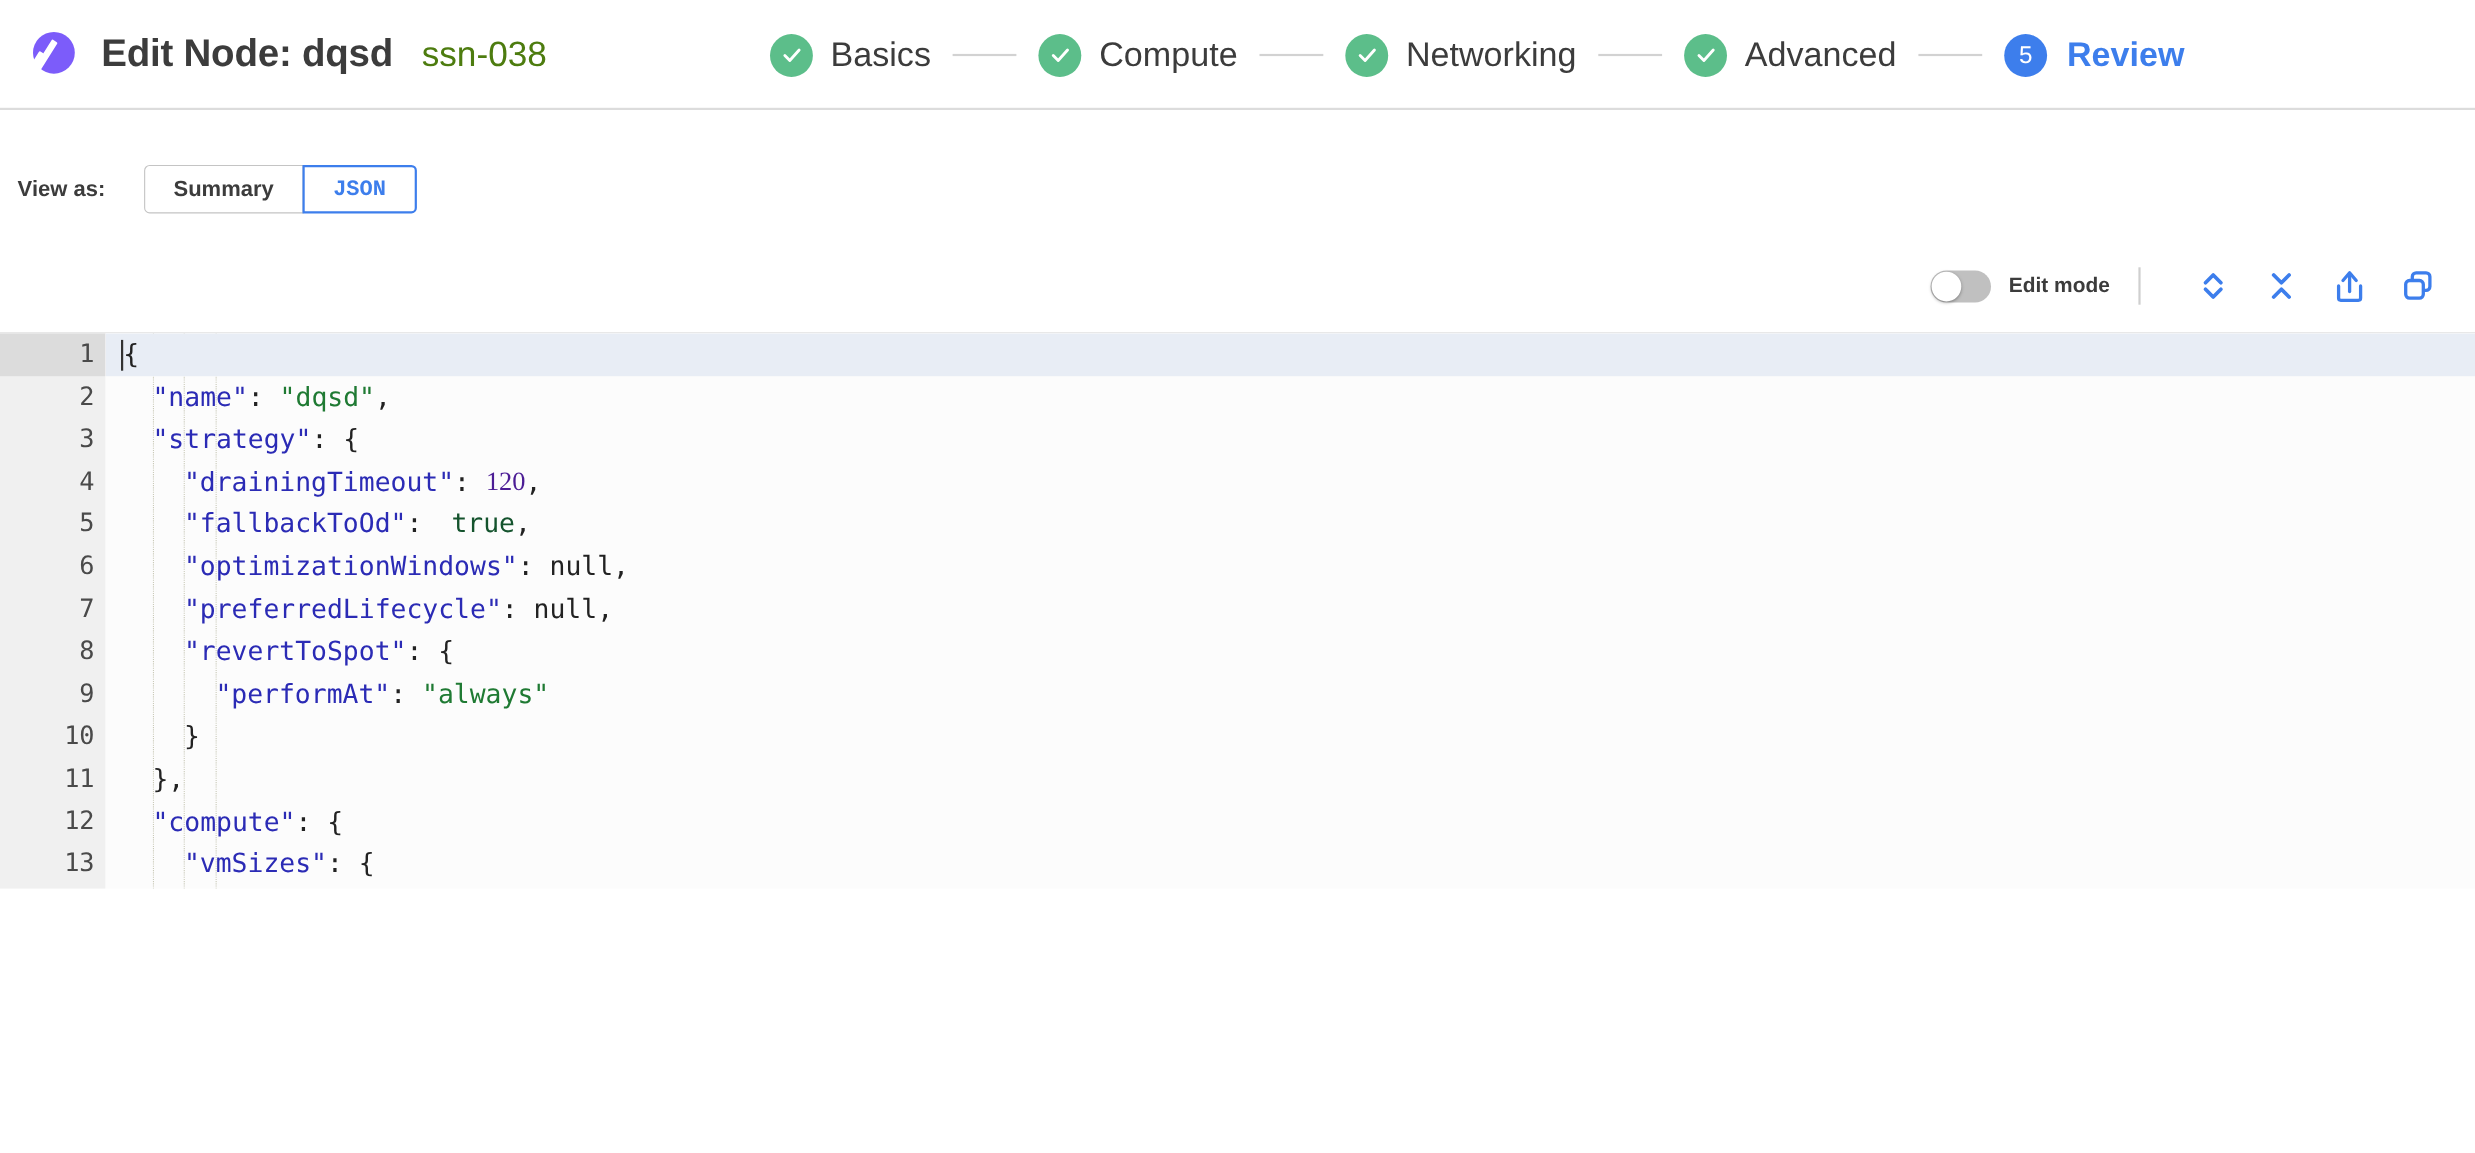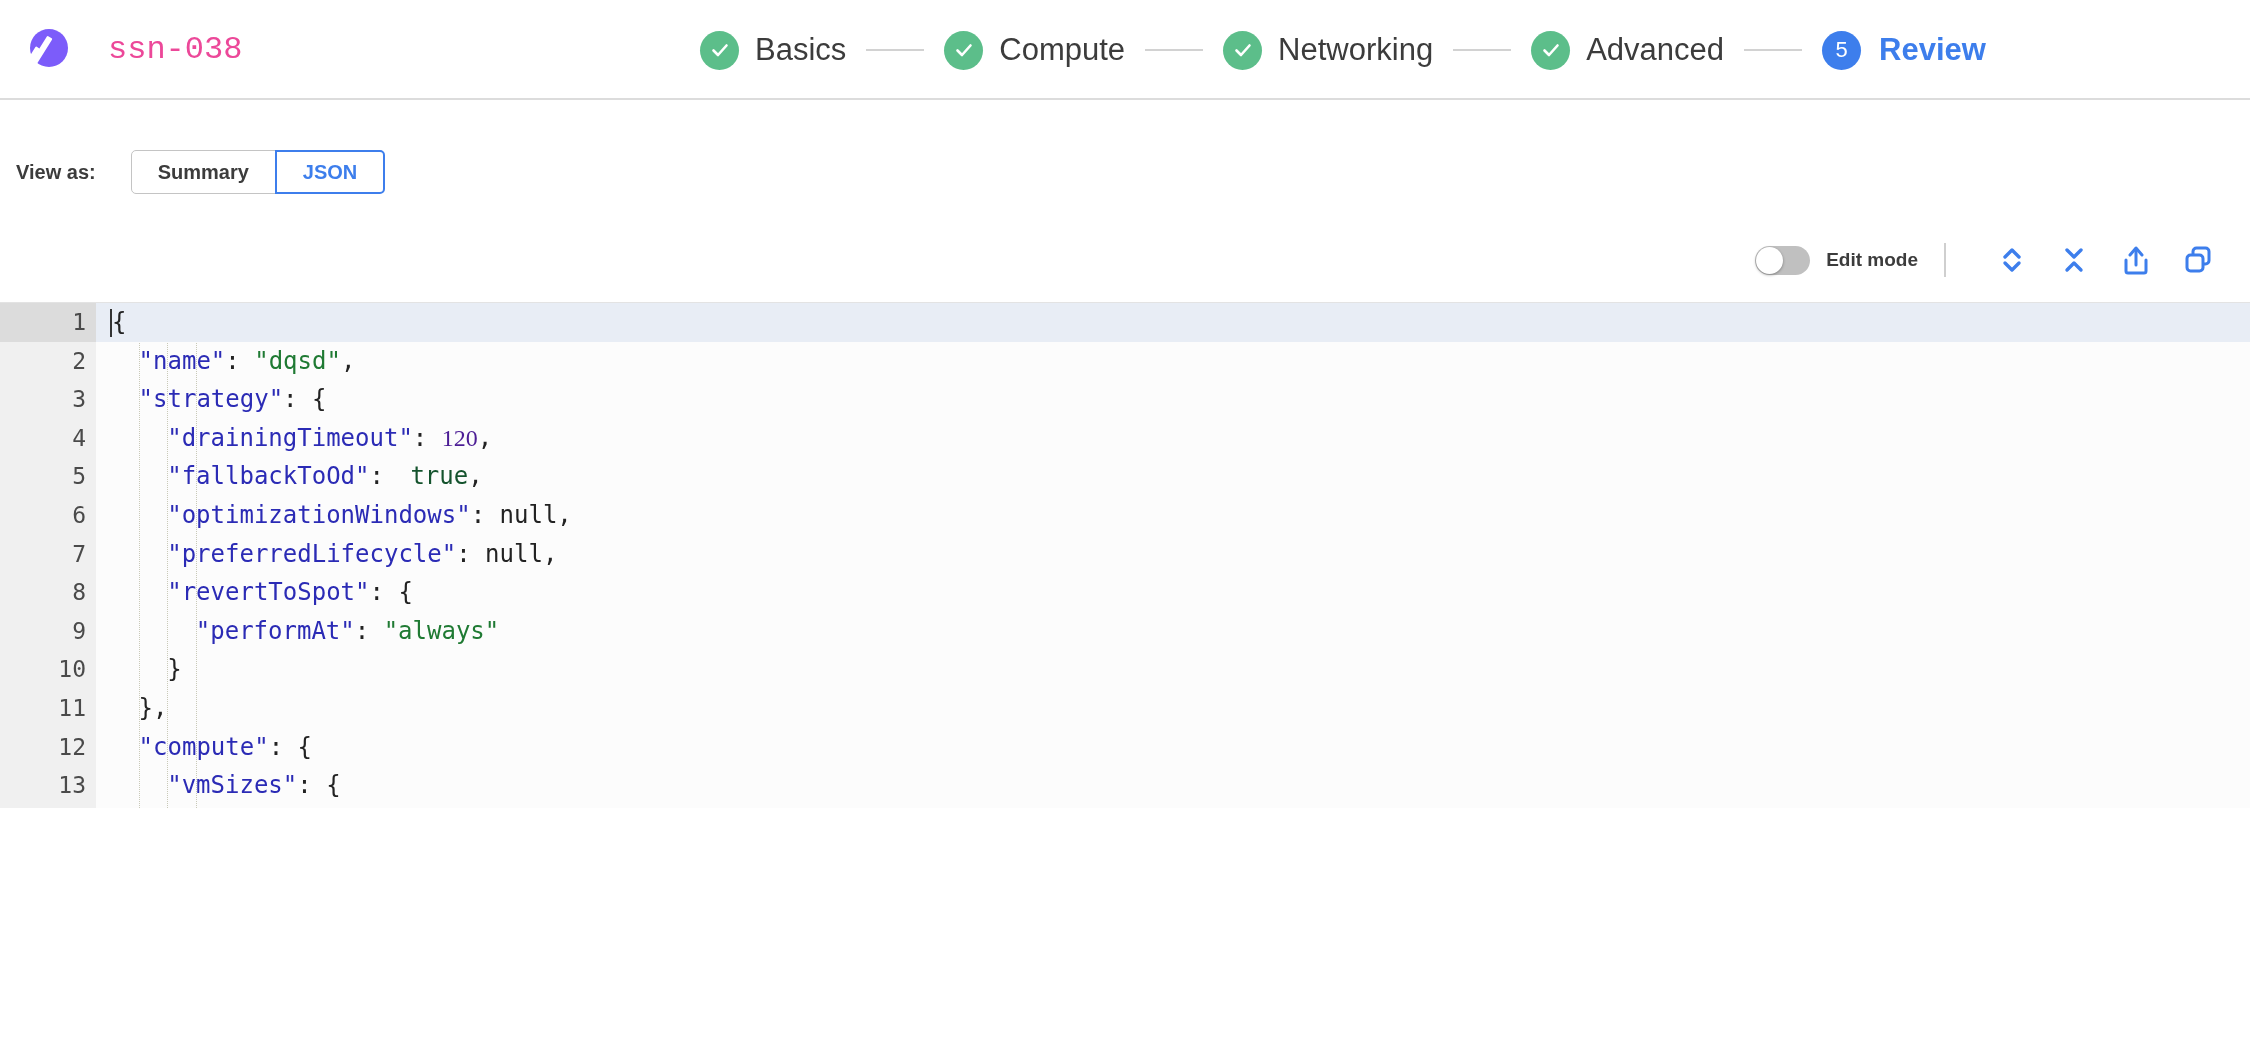--- a/index.html
+++ b/index.html
@@ -40,21 +40,21 @@
   .title-wrap {
     display:flex; align-items:baseline;
     flex:none; white-space:nowrap;
     max-width:610px; overflow:hidden;
   }
   .page-title {
     font-size:35px; font-weight:bold; color:#3c3c3c;
     letter-spacing:-0.2px;
   }
   .page-subtitle {
-    font-size:32px; color:#ec4899; margin-left:16px;font-family:Liberation Mono, monospace;
+    font-size:32px; color:#4d7c0f; margin-left:26px;
   }
 
   
   .stepper {
     position:absolute; left:700px; top:0; right:0; height:100px;
     display:flex; align-items:center;
   }
   .step { display:flex; align-items:center; flex:none; }
   .step-badge {
     width:39px; height:39px; border-radius:50%;
@@ -90,21 +90,21 @@
     display:flex; align-items:center; justify-content:center;
     font-size:20px; font-weight:bold;
     background:#ffffff; cursor:pointer;
   }
   .seg-btn.summary {
     color:#3c3c3c; border:1px solid #c4c4c4;
     border-radius:5px 0 0 5px;
   }
   .seg-btn.json {
     color:#3d7eec; border:2px solid #3d7eec;
-    border-radius:0 5px 5px 0; margin-left:-1px;
+    border-radius:0 5px 5px 0; margin-left:-1px;font-family:Liberation Mono, monospace;
   }
 
   
   .editor-toolbar {
     display:flex; align-items:center; justify-content:flex-end;
     padding-right:30px; margin-top:46px;
   }
   .switch {
     width:55px; height:29px; border-radius:15px;
     background:#c0c0c0; position:relative; flex:none; cursor:pointer;
@@ -187,20 +187,21 @@
 
 <div class="header">
   <div class="logo">
     <div class="logo-circle"></div>
     <div class="logo-slash ls1"></div>
     <div class="logo-slash ls2"></div>
     <div class="logo-slash ls3"></div>
   </div>
 
   <div class="title-wrap">
+    <span class="page-title">Edit Node: dqsd</span>
     <span class="page-subtitle">ssn-038</span>
   </div>
 
   <div class="stepper" id="stepper">
       <div class="step">
         <div class="step-badge done">
           <svg width="24" height="24" viewBox="0 0 24 24">
             <path d="M5.5 12.5 L10 17 L18.5 7.5" fill="none" stroke="#ffffff" stroke-width="2.6" stroke-linecap="round" stroke-linejoin="round"></path>
           </svg>
         </div>

